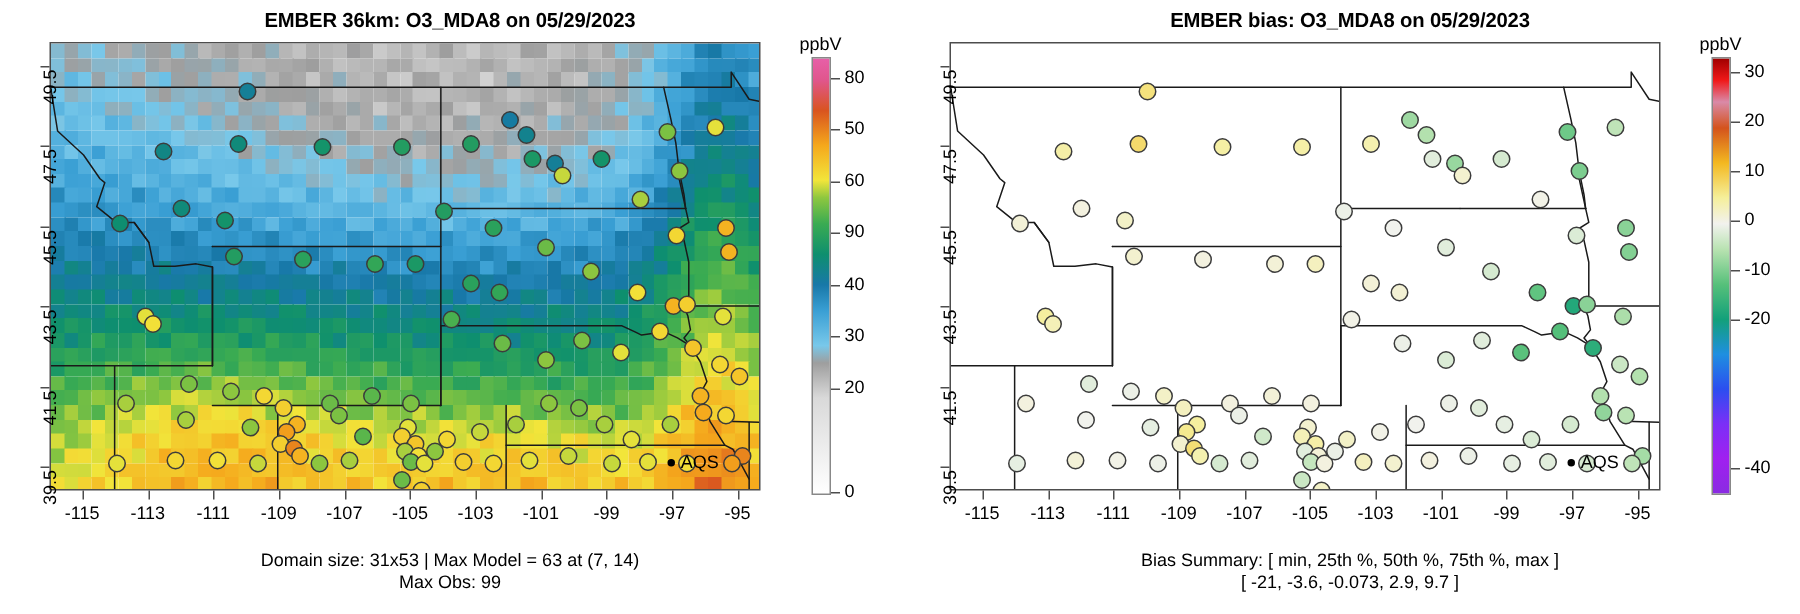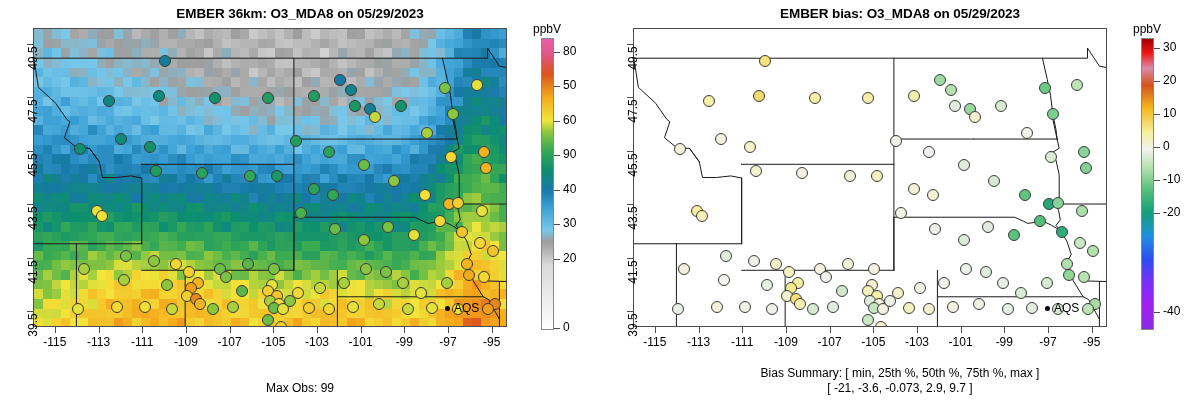--- a/index.html
+++ b/index.html
@@ -1857,20 +1857,21 @@
         <div class="axis-tick" style="left:27px;top:204.2px;width:6px;height:1px"></div>
         <div class="ytick-lab" style="left:3px;top:196.2px;width:30px">43.5</div>
         <div class="axis-tick" style="left:27px;top:150.8px;width:6px;height:1px"></div>
         <div class="ytick-lab" style="left:3px;top:142.8px;width:30px">45.5</div>
         <div class="axis-tick" style="left:27px;top:97.4px;width:6px;height:1px"></div>
         <div class="ytick-lab" style="left:3px;top:89.4px;width:30px">47.5</div>
         <div class="axis-tick" style="left:27px;top:44.0px;width:6px;height:1px"></div>
         <div class="ytick-lab" style="left:3px;top:36.0px;width:30px">49.5</div>
       </div>
 
+    <div class="caption" style="top:366px">Domain size: 31x53 | Max Model = 63 at (7, 14)</div>
     <div class="caption" style="top:381px">Max Obs: 99</div>
 
     <div class="cbar-wrap" id="cbar-model" style="left: 533px; top: 0px;">
       <div class="cbar-title" style="left:0px;top:22px">ppbV</div>
     <div class="cbar" style="left:8px;top:38px;height:290px;background:linear-gradient(to top,#ffffff 0%,#d9d9d9 22%,#9e9e9e 30%,#78c8ea 34%,#3a9fd4 42%,#1878a8 48%,#0e8f6e 55%,#3aab52 62%,#8ec73f 68%,#f2e53a 72%,#f5a81c 80%,#d9541f 88%,#e0568c 95%,#e75fa8 100%)"></div>
         <div class="cbar-tick" style="left:21px;top:328.0px"></div>
         <div class="cbar-lab" style="left:30px;top:320.0px">0</div>
         <div class="cbar-tick" style="left:21px;top:259.0px"></div>
         <div class="cbar-lab" style="left:30px;top:251.0px">20</div>
         <div class="cbar-tick" style="left:21px;top:224.4px"></div>

